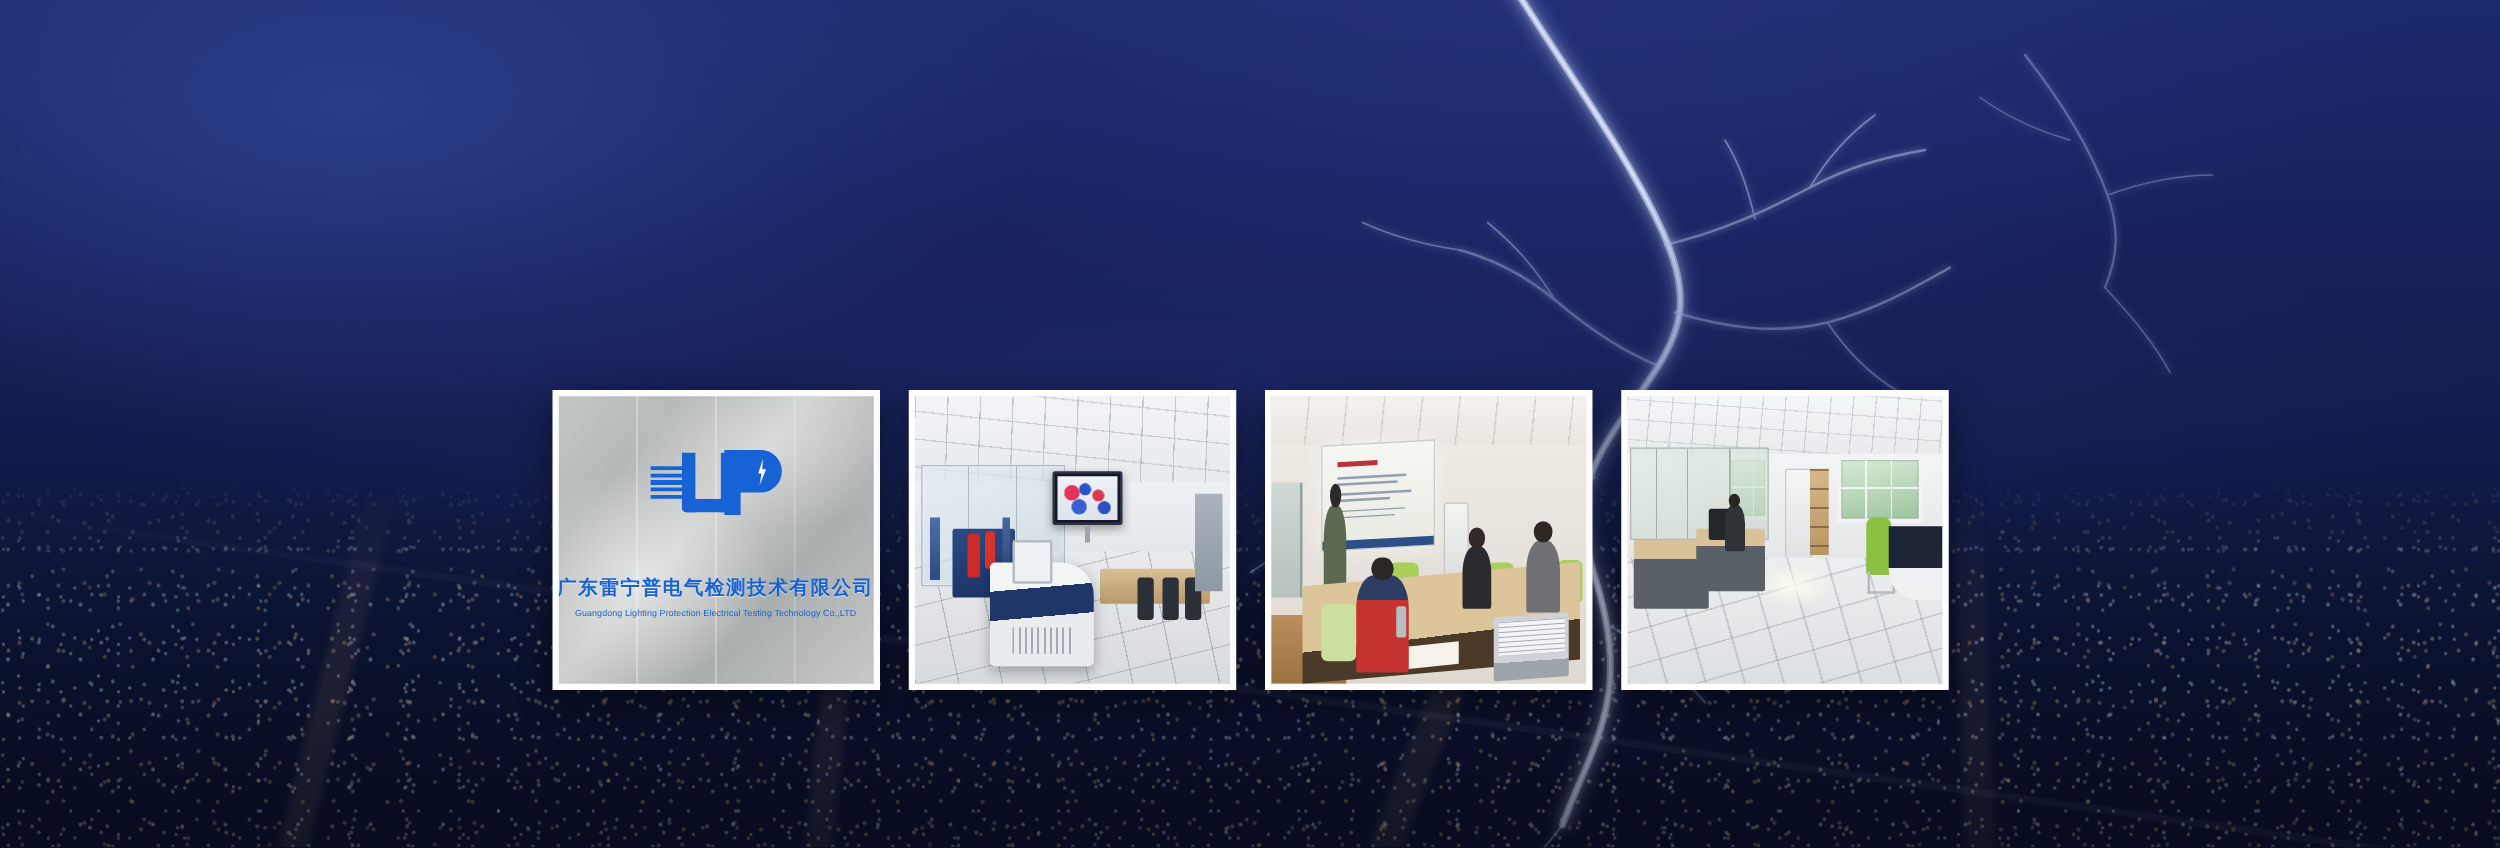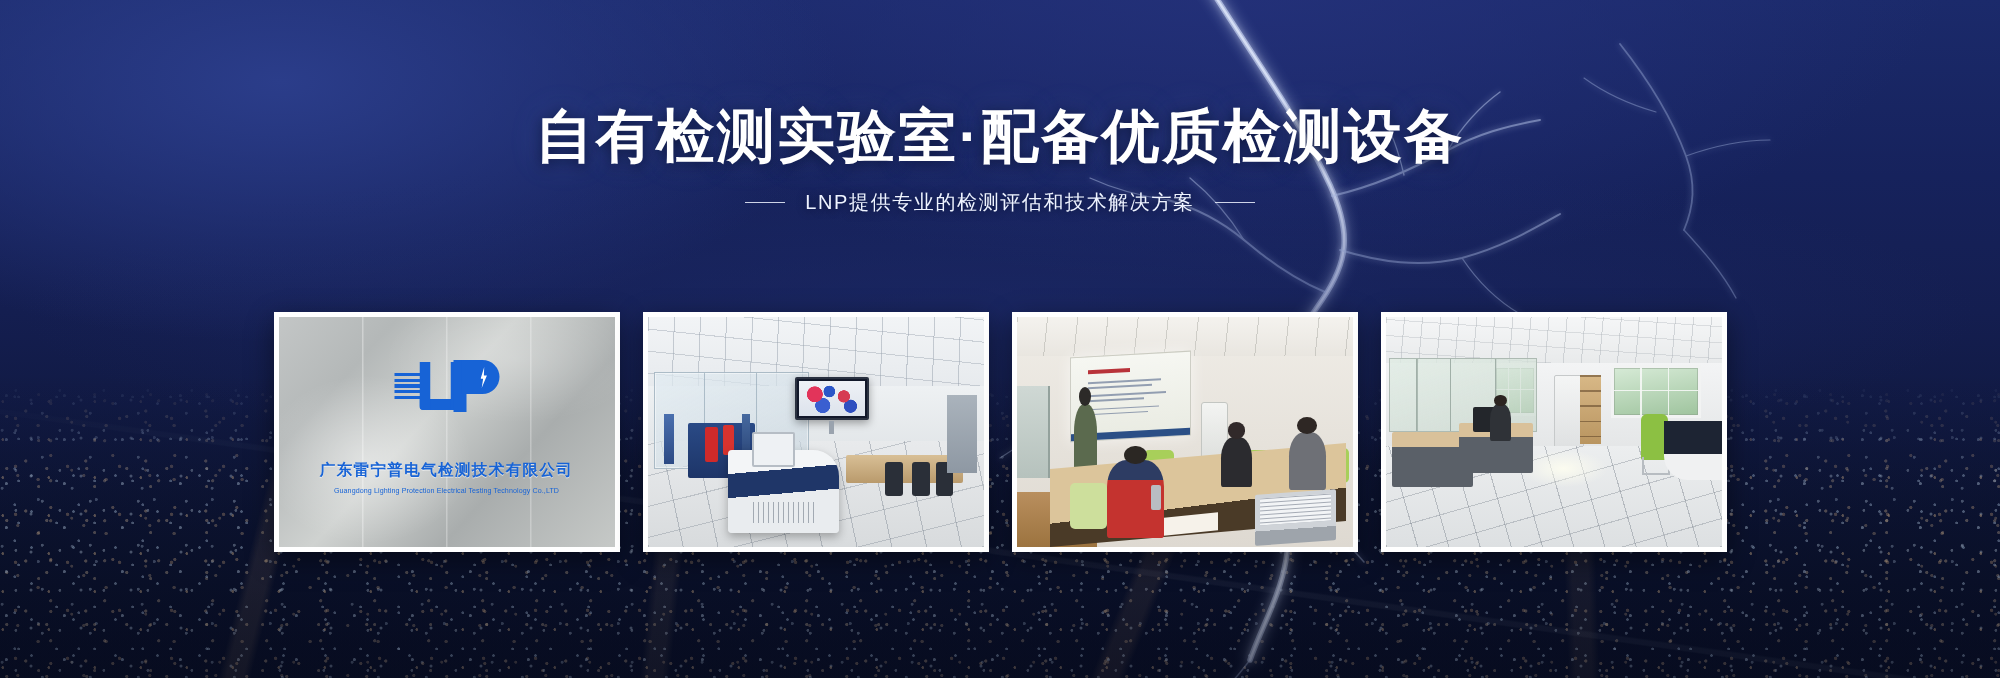--- a/index.html
+++ b/index.html
@@ -89,21 +89,21 @@
   }
   .sub-rule{ width:40px; height:1px; background:rgba(238,243,255,.85); display:block; }
   .sub-text{ white-space:nowrap; }
 
   
   .photo-strip{
     position:absolute; left:0; right:0; top:312px;
     display:flex; justify-content:center; gap:23px; z-index:6;
   }
   .photo-card{
-    width:346px; height:240px; background:#ffffff; padding:5px;
+    width:262px; height:240px; background:#ffffff; padding:5px;
     box-shadow:0 8px 26px rgba(0,0,0,.45);
   }
   .photo-inner{ width:100%; height:100%; position:relative; overflow:hidden; }
 
   
   .p1{ background:linear-gradient(132deg,#c3c6c6 0%,#b4b8b8 22%,#cfd2d0 44%,#a9adad 68%,#c6c9c7 100%); }
   .p1 .panel-lines{
     position:absolute; inset:0;
     background:linear-gradient(90deg,
       transparent 0 24.6%, rgba(255,255,255,.34) 24.7% 25.1%, transparent 25.2% 49.6%,
@@ -386,28 +386,20 @@
         <path d="M1620 44 C1650 82, 1672 118, 1686 156 C1696 184, 1694 206, 1684 230" stroke-width="1.8"></path>
         <path d="M1686 156 C1714 146, 1740 140, 1770 140" stroke-width="1.2"></path>
         <path d="M1684 230 C1704 252, 1722 272, 1736 298" stroke-width="1.3"></path>
         <path d="M1656 112 C1628 104, 1606 94, 1584 78" stroke-width="1.1"></path>
       </g>
     </svg>
   </div>
 
   <div class="bg-haze"></div>
 
-  <div class="headline-wrap">
-    <div class="headline">自有检测实验室·配备优质检测设备</div>
-    <div class="subline">
-      <span class="sub-rule"></span>
-      <span class="sub-text">LNP提供专业的检测评估和技术解决方案</span>
-      <span class="sub-rule"></span>
-    </div>
-  </div>
 
   <div class="photo-strip">
 
     <div class="photo-card">
       <div class="photo-inner p1">
         <div class="panel-lines"></div>
         <div class="sheen"></div>
         <div class="logo">
           <div class="lg-bars">
             <i></i>

